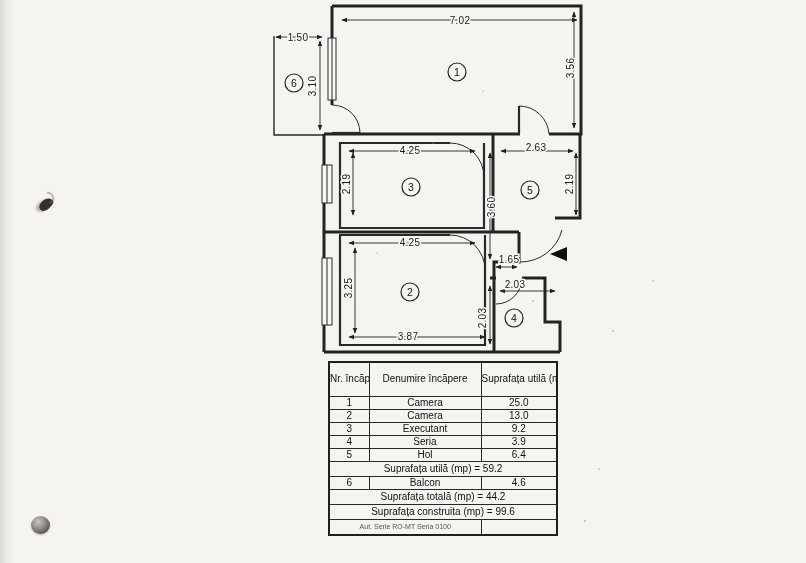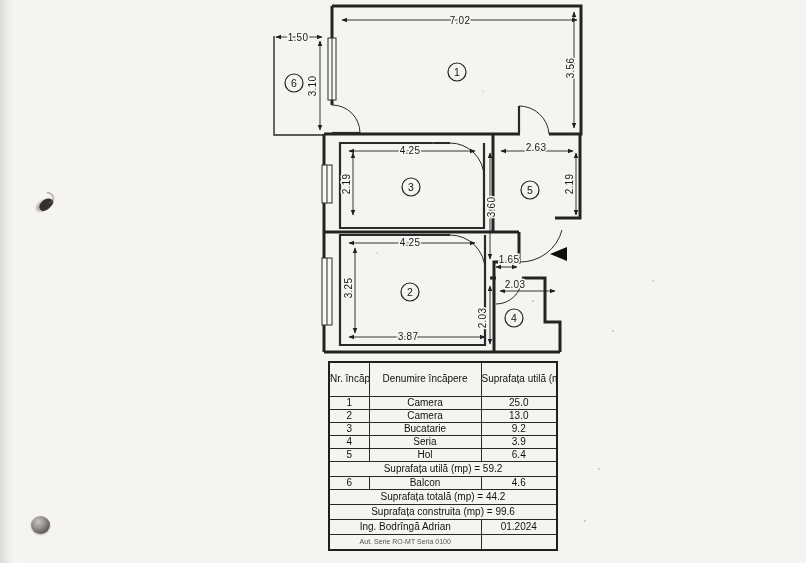--- a/index.html
+++ b/index.html
@@ -174,21 +174,21 @@
         <td class="r">Camera</td>
         <td class="r">25.0</td>
       </tr>
       <tr>
         <td class="r">2</td>
         <td class="r">Camera</td>
         <td class="r">13.0</td>
       </tr>
       <tr>
         <td class="r">3</td>
-        <td class="r">Bucatarie</td>
+        <td class="r">Executant</td>
         <td class="r">9.2</td>
       </tr>
       <tr>
         <td class="r">4</td>
         <td class="r">Seria</td>
         <td class="r">3.9</td>
       </tr>
       <tr>
         <td class="r">5</td>
         <td class="r">Hol</td>
@@ -202,24 +202,20 @@
         <td class="r">Balcon</td>
         <td class="r">4.6</td>
       </tr>
       <tr>
         <td class="sum" colspan="3">Suprafața totală (mp) = 44.2</td>
       </tr>
       <tr>
         <td class="sum" colspan="3">Suprafața construita (mp) = 99.6</td>
       </tr>
       <tr>
-        <td class="sum" colspan="2">Ing. Bodrîngă  Adrian</td>
-        <td class="sum">01.2024</td>
-      </tr>
-      <tr>
         <td colspan="2" style="height:14px;font-size:7px;color:#555;filter:blur(0.4px);">Aut. Serie RO-MT Seria 0100</td>
         <td style="height:14px;"></td>
       </tr>
     </tbody>
       </table>
 
     <div class="speck"></div>
   </div>
 
   <div class="punch1"></div>

